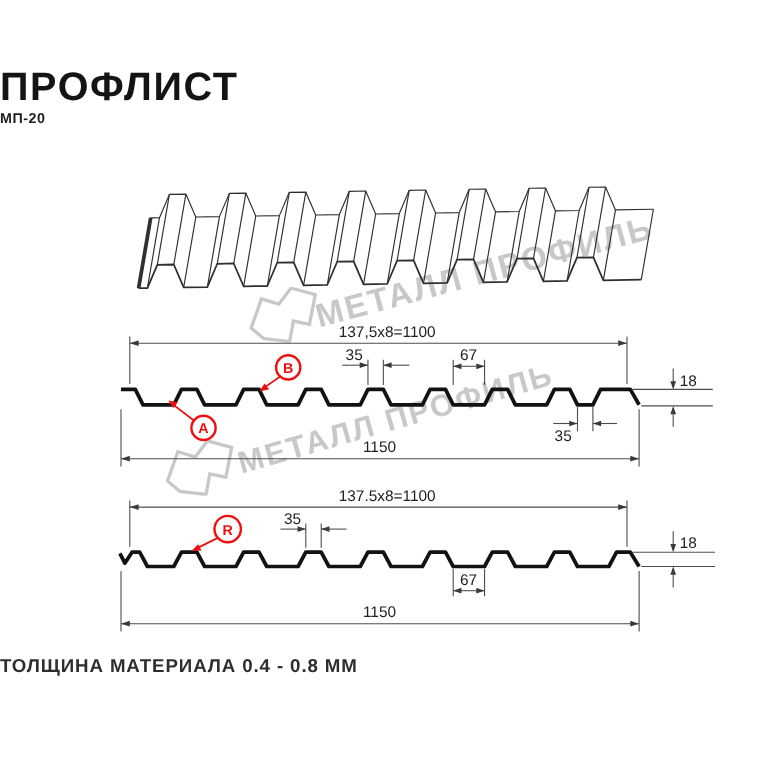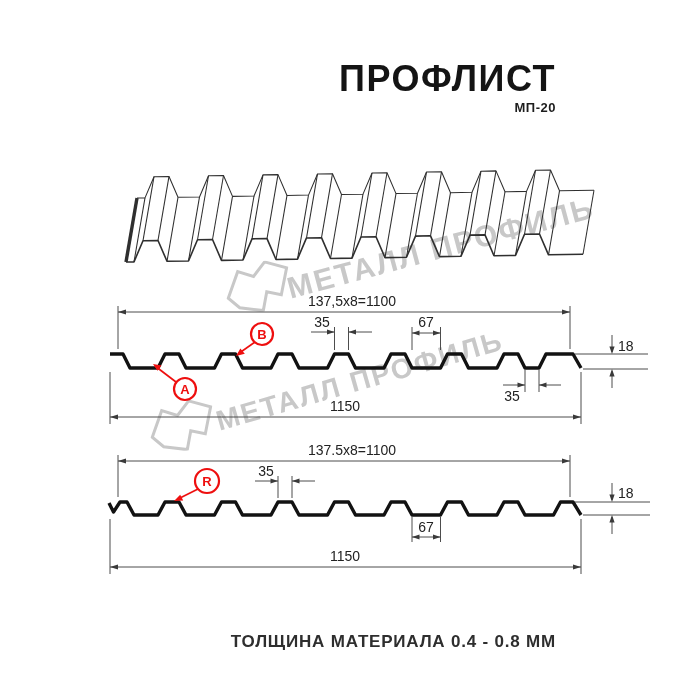--- a/index.html
+++ b/index.html
@@ -1,21 +1,21 @@
 <!DOCTYPE html>
 <html><head>
 <meta charset="utf-8">
 <style>
   html,body{margin:0;padding:0;background:#ffffff;}
   #page{position:relative;width:700px;height:700px;background:#ffffff;overflow:hidden;
         font-family:"Liberation Sans",sans-serif;}
-  .center-text{position:absolute;left:0;width:556px;text-align:right;}
+  .center-text{position:absolute;left:0;width:556px;text-align:left;}
   #title{top:58px;font-size:36px;font-weight:800;letter-spacing:1.5px;color:#141414;z-index:3;}
   #subtitle{top:100px;font-size:13px;font-weight:700;letter-spacing:0.5px;color:#1d1d1d;z-index:3;}
-  #footer{top:632px;font-size:17px;font-weight:600;letter-spacing:0.8px;color:#2e2e2e;z-index:3;}
+  #footer{top:596px;font-size:17px;font-weight:600;letter-spacing:0.8px;color:#2e2e2e;z-index:3;}
   .wm{position:absolute;z-index:1;color:#c8c8c8;font-weight:700;white-space:nowrap;}
   .wm-text{display:block;letter-spacing:2px;}
   #wm1-text{left:288px;top:272px;font-size:30px;transform:rotate(-15deg);transform-origin:0 50%;}
   #wm2-text{left:217px;top:406px;font-size:28px;transform:rotate(-16deg);transform-origin:0 50%;}
   .wm-logo{position:absolute;z-index:1;}
   #wm1-logo{left:225px;top:262px;transform:rotate(-8deg);}
   #wm2-logo{left:149px;top:401px;transform:rotate(-8deg);}
   #diagram{position:absolute;left:0;top:0;z-index:2;}
   svg text{font-family:"Liberation Sans",sans-serif;font-size:14px;fill:#222222;}
   svg text.red{fill:#ee0f0f;font-size:13px;font-weight:700;}

